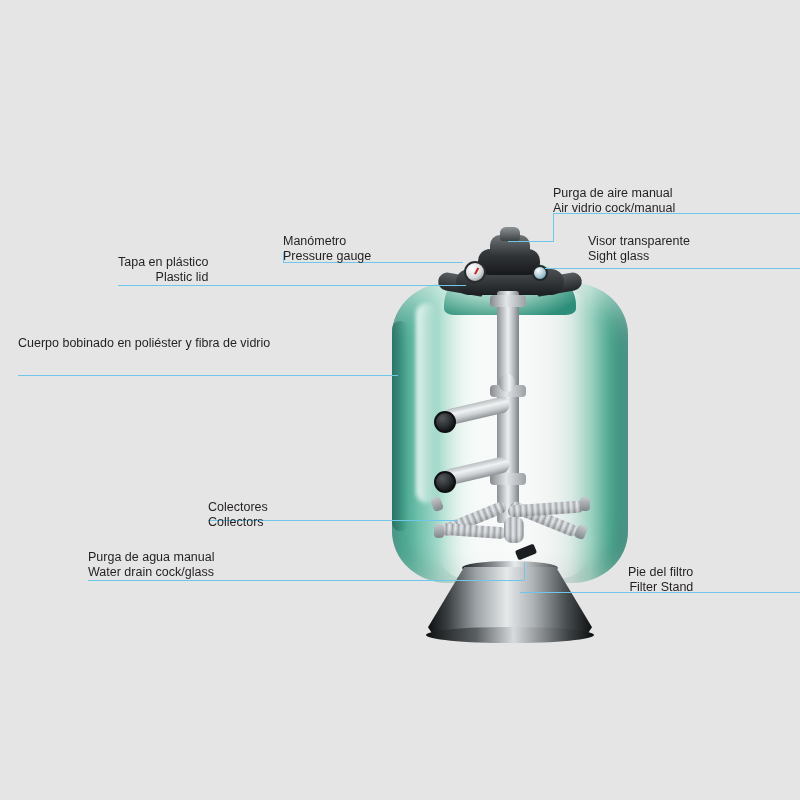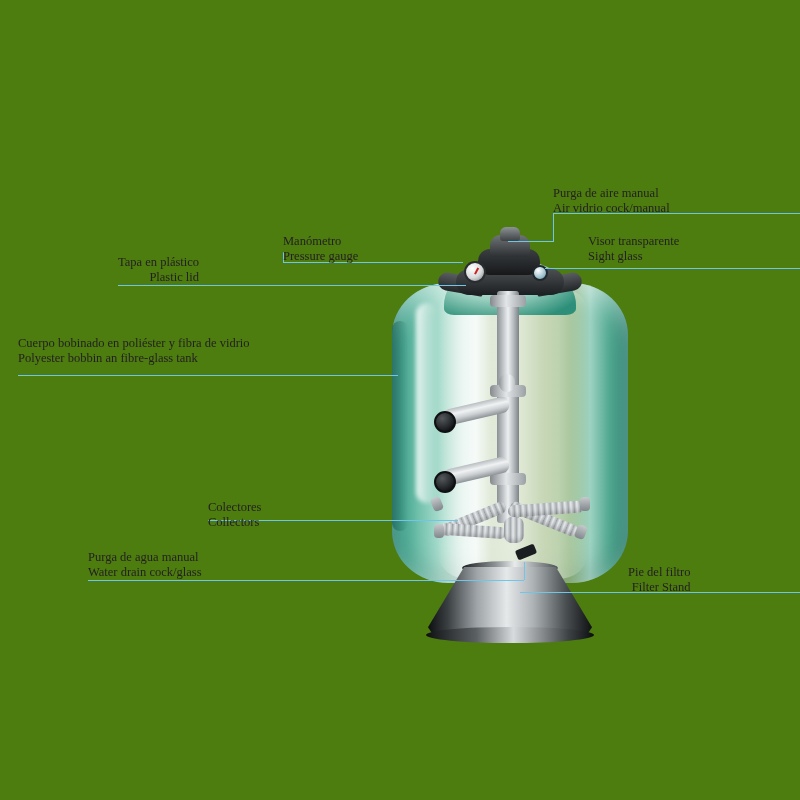--- a/index.html
+++ b/index.html
@@ -4,22 +4,22 @@
 <style>
   html, body {
     margin: 0;
     padding: 0;
     background: #ffffff;
   }
   #stage {
     position: relative;
     width: 800px;
     height: 800px;
-    background: #4d7c0f;
-    font-family: Liberation Serif, serif;
+    background: #e5e5e5;
+    font-family: Liberation Sans, sans-serif;
     overflow: hidden;
   }
   .callout {
     position: absolute;
     font-size: 12.5px;
     line-height: 15px;
     color: #231f20;
     white-space: nowrap;
   }
   .callout .l1 { display: block; }
@@ -384,21 +384,20 @@
     <span class="l2">Sight glass</span>
   </div>
 
   <div class="callout" style="left:118px; top:255px;text-align:right;">
     <span class="l1">Tapa en plástico</span>
     <span class="l2">Plastic lid</span>
   </div>
 
   <div class="callout" style="left:18px; top:336px;">
     <span class="l1">Cuerpo bobinado en poliéster y fibra de vidrio</span>
-    <span class="l2">Polyester bobbin an fibre-glass tank</span>
   </div>
 
   <div class="callout" style="left:208px; top:500px;">
     <span class="l1">Colectores</span>
     <span class="l2">Collectors</span>
   </div>
 
   <div class="callout" style="left:88px; top:550px;">
     <span class="l1">Purga de agua manual</span>
     <span class="l2">Water drain cock/glass</span>

